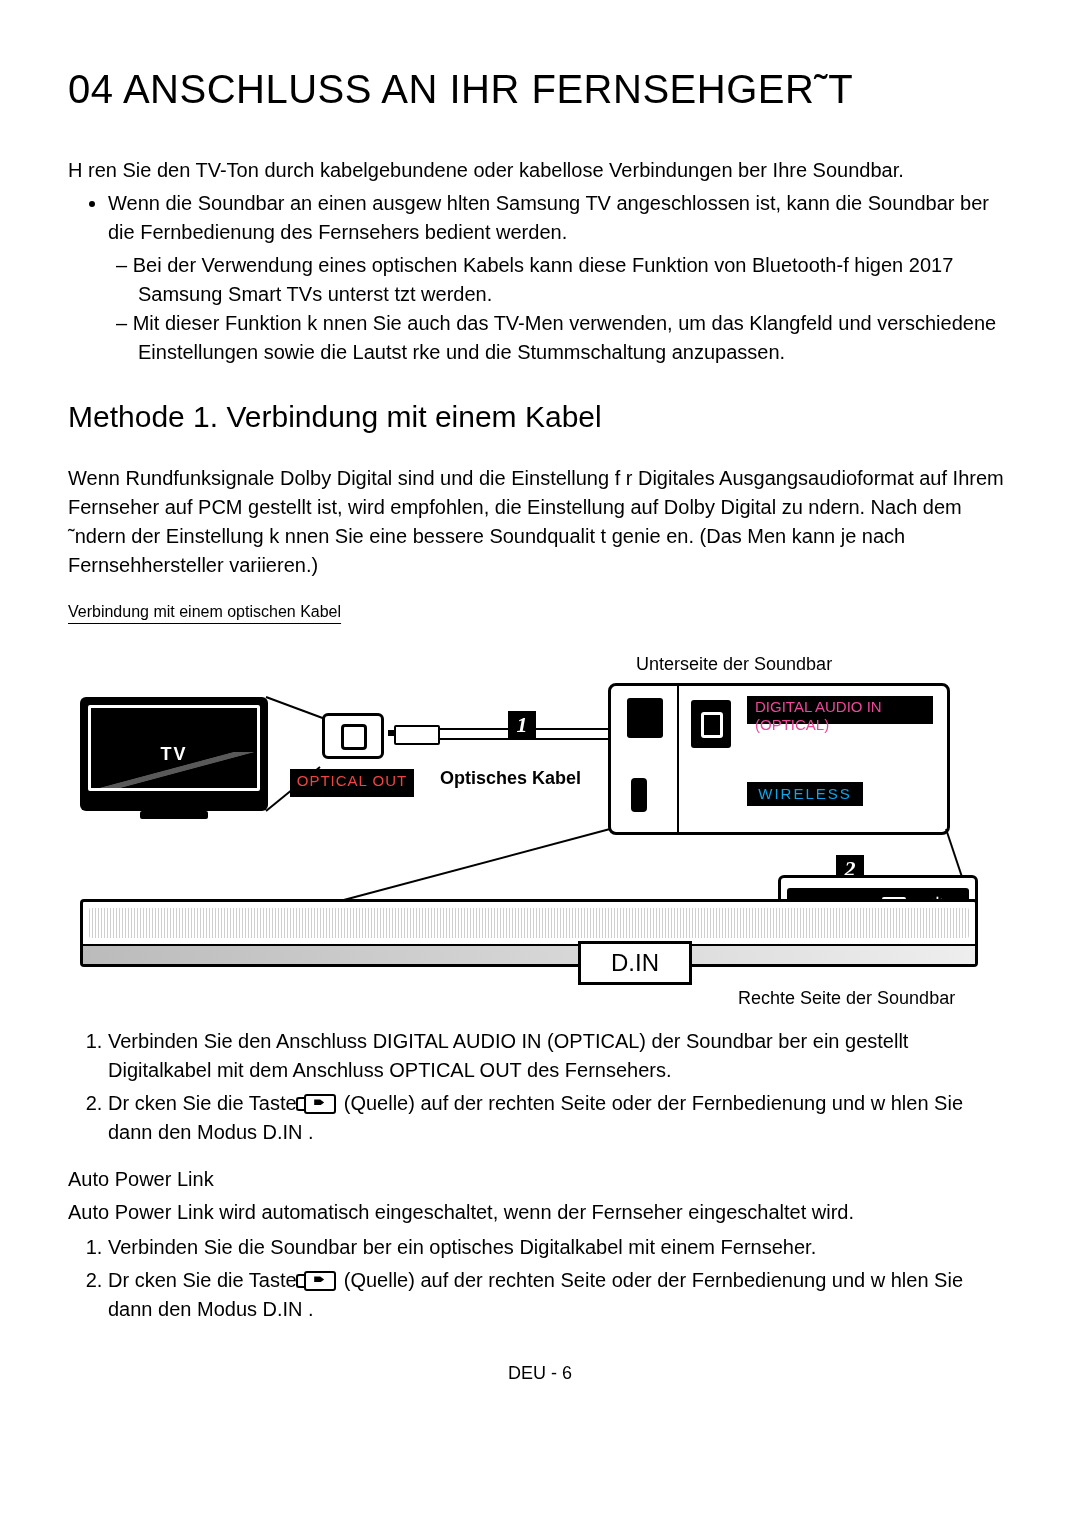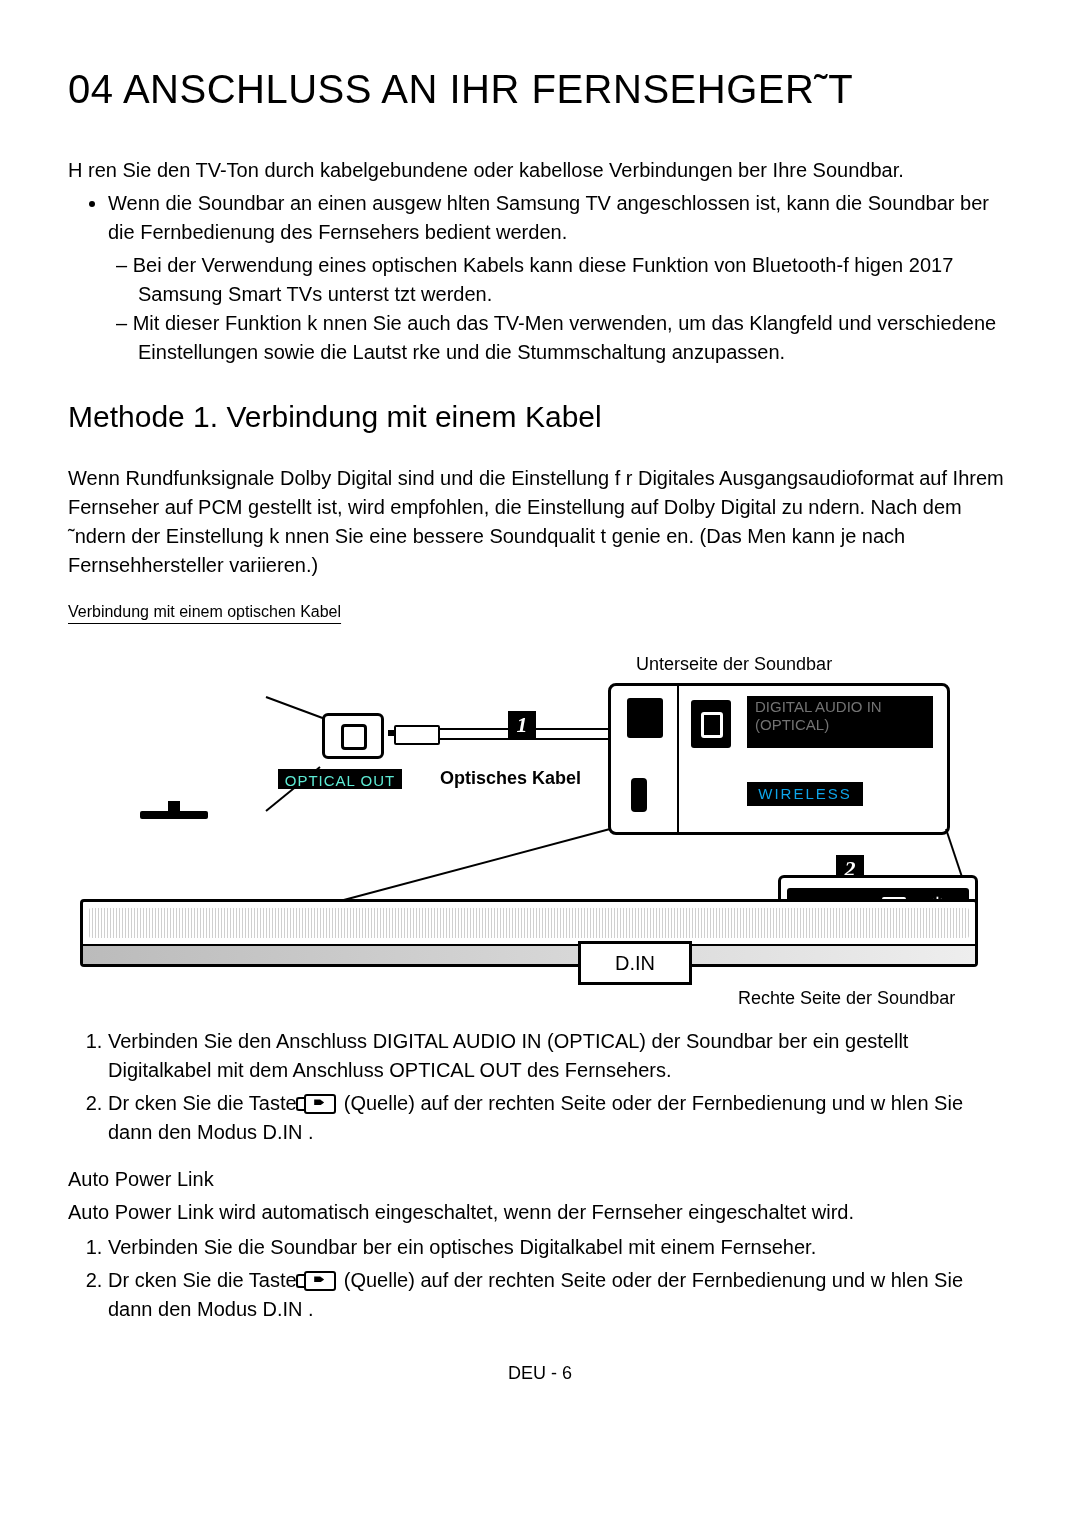--- a/index.html
+++ b/index.html
@@ -88,23 +88,23 @@
     position:absolute;
     left:60px; top:160px;
     width:68px;height:8px;background:#000;border-radius:2px;
   }
   .tv-stand::before{
     content:"";position:absolute;left:28px;top:-10px;width:12px;height:12px;background:#000;
   }
 
   .optout-box{
     position:absolute;
-    left:198px; top:118px;
-    width:124px;height:20px;
-    background:#000;color:#5eead4;
+    left:210px; top:118px;
+    width:124px;height:28px;
+    background:#000;color:#ef4444;
     font-size:15px;text-align:center;line-height:24px;
     letter-spacing:1px;
   }
   .optout-port{
     position:absolute;
     left:242px; top:62px;
     width:56px;height:40px;
     border:3px solid #000;
     border-radius:6px;
     background:#fff;
@@ -159,22 +159,22 @@
     position:absolute;left:66px;top:0;bottom:0;border-left:2px solid #000;
   }
   .p-block{
     position:absolute;background:#000;border-radius:3px;
   }
   .blk-a{left:16px;top:12px;width:36px;height:40px;}
   .blk-b{left:20px;top:92px;width:16px;height:34px;border-radius:4px;}
   .blk-c{left:80px;top:14px;width:40px;height:48px;}
   .blk-c::before{content:"";position:absolute;left:10px;top:12px;width:16px;height:20px;border:3px solid #fff;border-radius:3px;}
   .dai-label{
-    position:absolute;left:136px;top:10px;width:186px;height:52px;
-    background:#000;color:#737373;font-size:15px;line-height:18px;
+    position:absolute;left:136px;top:10px;width:186px;height:28px;
+    background:#000;color:#ec4899;font-size:15px;line-height:18px;
     padding:2px 8px;box-sizing:border-box;
   }
   .wireless-label{
     position:absolute;left:136px;top:96px;width:116px;height:24px;
     background:#000;color:#0ea5e9;font-size:15px;text-align:center;line-height:24px;letter-spacing:2px;
   }
 
   .soundbar{
     position:absolute;
     left:0; top:248px;
@@ -189,21 +189,21 @@
     opacity:0.28;
     border-radius:2px;
   }
   .soundbar::after{
     content:"";position:absolute;left:0;right:0;bottom:0;height:18px;border-top:2px solid #000;
     background:linear-gradient(90deg,#bbb,#eee);
   }
   .din-box{
     position:absolute;left:498px;top:290px;
     width:108px;height:38px;border:3px solid #000;background:#fff;
-    font-size:20px;text-align:center;line-height:38px;
+    font-size:24px;text-align:center;line-height:38px;
   }
 
   .side-zoom{
     position:absolute;
     left:698px;top:224px;
     width:194px;height:56px;
     border:3px solid #000;border-radius:6px;background:#fff;
     display:flex;align-items:center;justify-content:space-evenly;
   }
   .ctl{color:#fff;background:#000;border-radius:3px;width:100%;height:36px;margin:0 6px;display:flex;align-items:center;justify-content:space-evenly;font-size:20px;}
@@ -240,20 +240,24 @@
 </ul>
 
 <h2>Methode 1. Verbindung mit einem Kabel</h2>
 <p>Wenn Rundfunksignale Dolby Digital sind und die Einstellung f r  Digitales Ausgangsaudioformat  auf Ihrem Fernseher auf PCM gestellt ist, wird empfohlen, die Einstellung auf Dolby Digital zu  ndern. Nach dem ˜ndern der Einstellung k nnen Sie eine bessere Soundqualit t genie en. (Das Men  kann je nach Fernsehhersteller variieren.)</p>
 
 <h3 class="underlined">Verbindung mit einem optischen Kabel</h3>
 
 <div class="diagram">
   <div class="dlabel" style="left:556px;top:0;">Unterseite der Soundbar</div>
 
+  <div class="tv-body">
+    <div class="tv-screen"></div>
+    <div class="tv-label">TV</div>
+  </div>
   <div class="tv-stand"></div>
 
   <svg class="connector" style="left:186px;top:46px;width:70px;height:120px;">
     <line x1="0" y1="0" x2="70" y2="26" stroke="#000" stroke-width="2"></line>
     <line x1="0" y1="114" x2="54" y2="70" stroke="#000" stroke-width="2"></line>
   </svg>
 
   <div class="optout-port"></div>
   <div class="optout-box">OPTICAL OUT</div>
 

